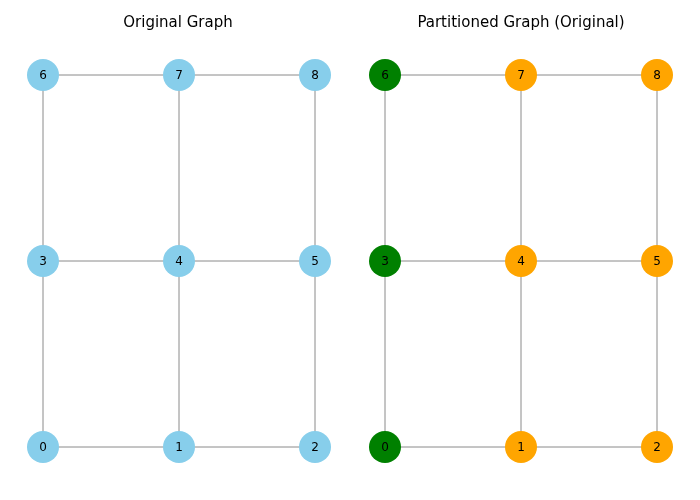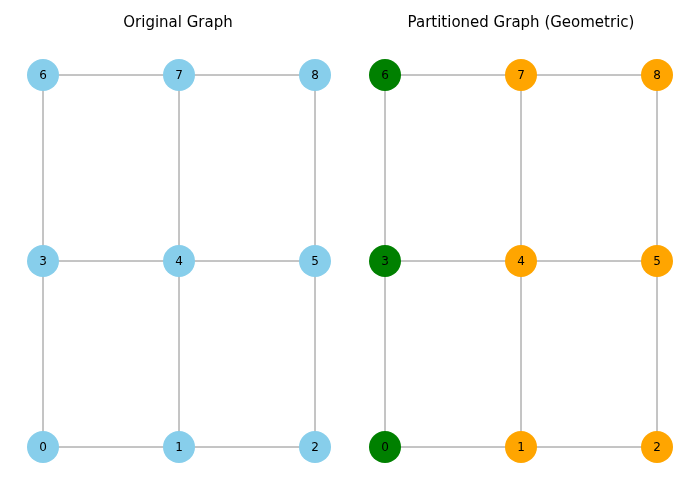--- a/index.html
+++ b/index.html
@@ -40,21 +40,21 @@
   svg text.node-label {
     font-family: "DejaVu Sans", sans-serif;
     font-size: 12px;
   }
 </style>
 </head>
 <body>
 
 <div class="figure">
   <div class="panel-title" id="left-title">Original Graph</div>
-  <div class="panel-title" id="right-title">Partitioned Graph (Geometric)</div>
+  <div class="panel-title" id="right-title">Partitioned Graph (Original)</div>
   <svg id="graph-svg" class="graph-canvas" width="700" height="500" viewBox="0 0 700 500">
       <g>
         <line x1="43" y1="447" x2="179" y2="447" stroke="#8a8a8a" stroke-width="1"></line>
         <line x1="179" y1="447" x2="315" y2="447" stroke="#8a8a8a" stroke-width="1"></line>
         <line x1="43" y1="261" x2="179" y2="261" stroke="#8a8a8a" stroke-width="1"></line>
         <line x1="179" y1="261" x2="315" y2="261" stroke="#8a8a8a" stroke-width="1"></line>
         <line x1="43" y1="75" x2="179" y2="75" stroke="#8a8a8a" stroke-width="1"></line>
         <line x1="179" y1="75" x2="315" y2="75" stroke="#8a8a8a" stroke-width="1"></line>
         <line x1="43" y1="447" x2="43" y2="261" stroke="#8a8a8a" stroke-width="1"></line>
         <line x1="43" y1="261" x2="43" y2="75" stroke="#8a8a8a" stroke-width="1"></line>

